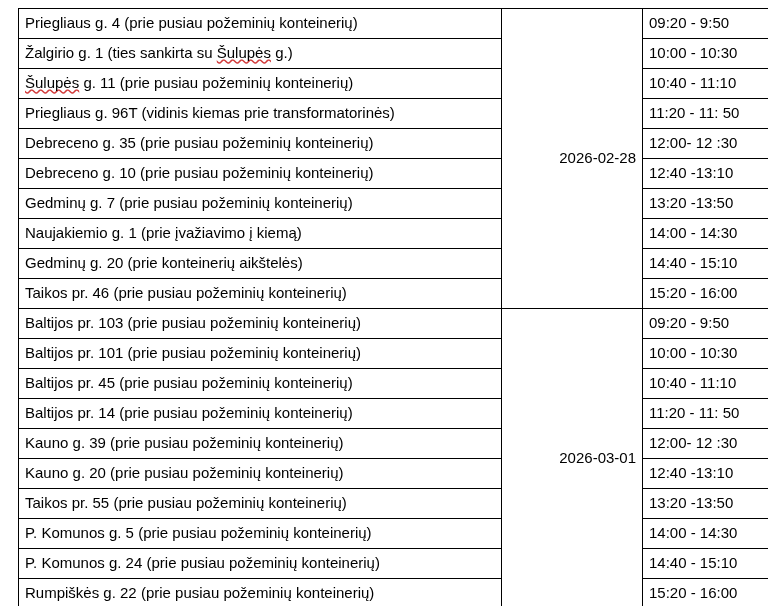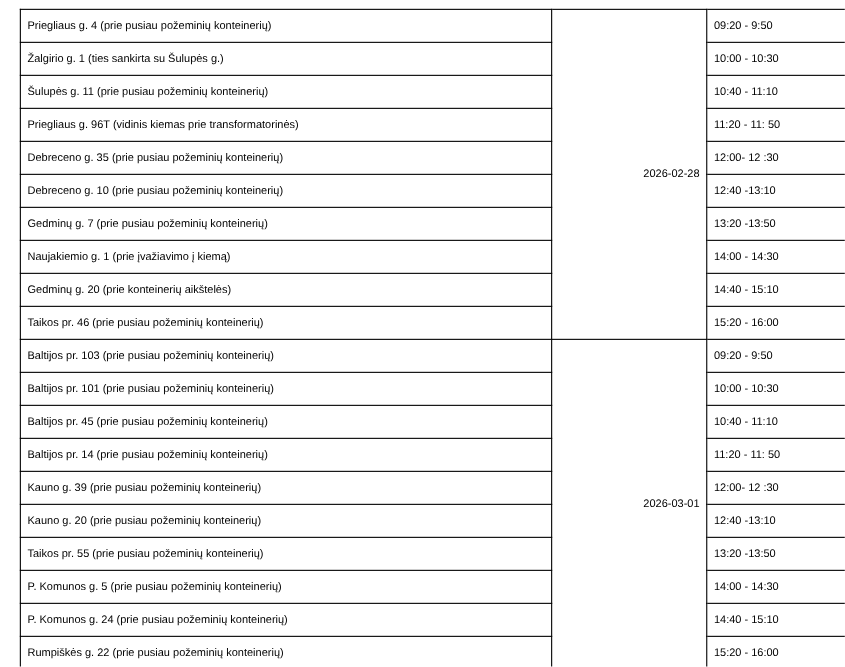--- a/index.html
+++ b/index.html
@@ -15,21 +15,21 @@
     overflow: hidden;
   }
   #schedule-table {
     border-collapse: collapse;
     table-layout: fixed;
     width: 748px;
     margin: 8px 0 0 18px;
   }
   #schedule-table td {
     border: 1px solid #000000;
-    font-size: 10px;
+    font-size: 15px;
     line-height: 1.1;
     padding: 5px 6px 6px 6px;
     height: 18px;
     vertical-align: middle;
     background: #ffffff;
   }
   td.loc-cell {
     width: 470px;
     white-space: nowrap;
     overflow: hidden;
@@ -37,20 +37,21 @@
   td.date-cell {
     width: 128px;
     text-align: right;
     vertical-align: middle;
   }
   td.time-cell {
     width: 150px;
     white-space: nowrap;
   }
   .spell {
+    text-decoration: underline;
     text-decoration-color: #d23b3b;
     text-decoration-style: wavy;
     text-decoration-skip-ink: none;
   }
 </style>
 </head>
 <body>
 
 <table id="schedule-table">
   <tbody>

